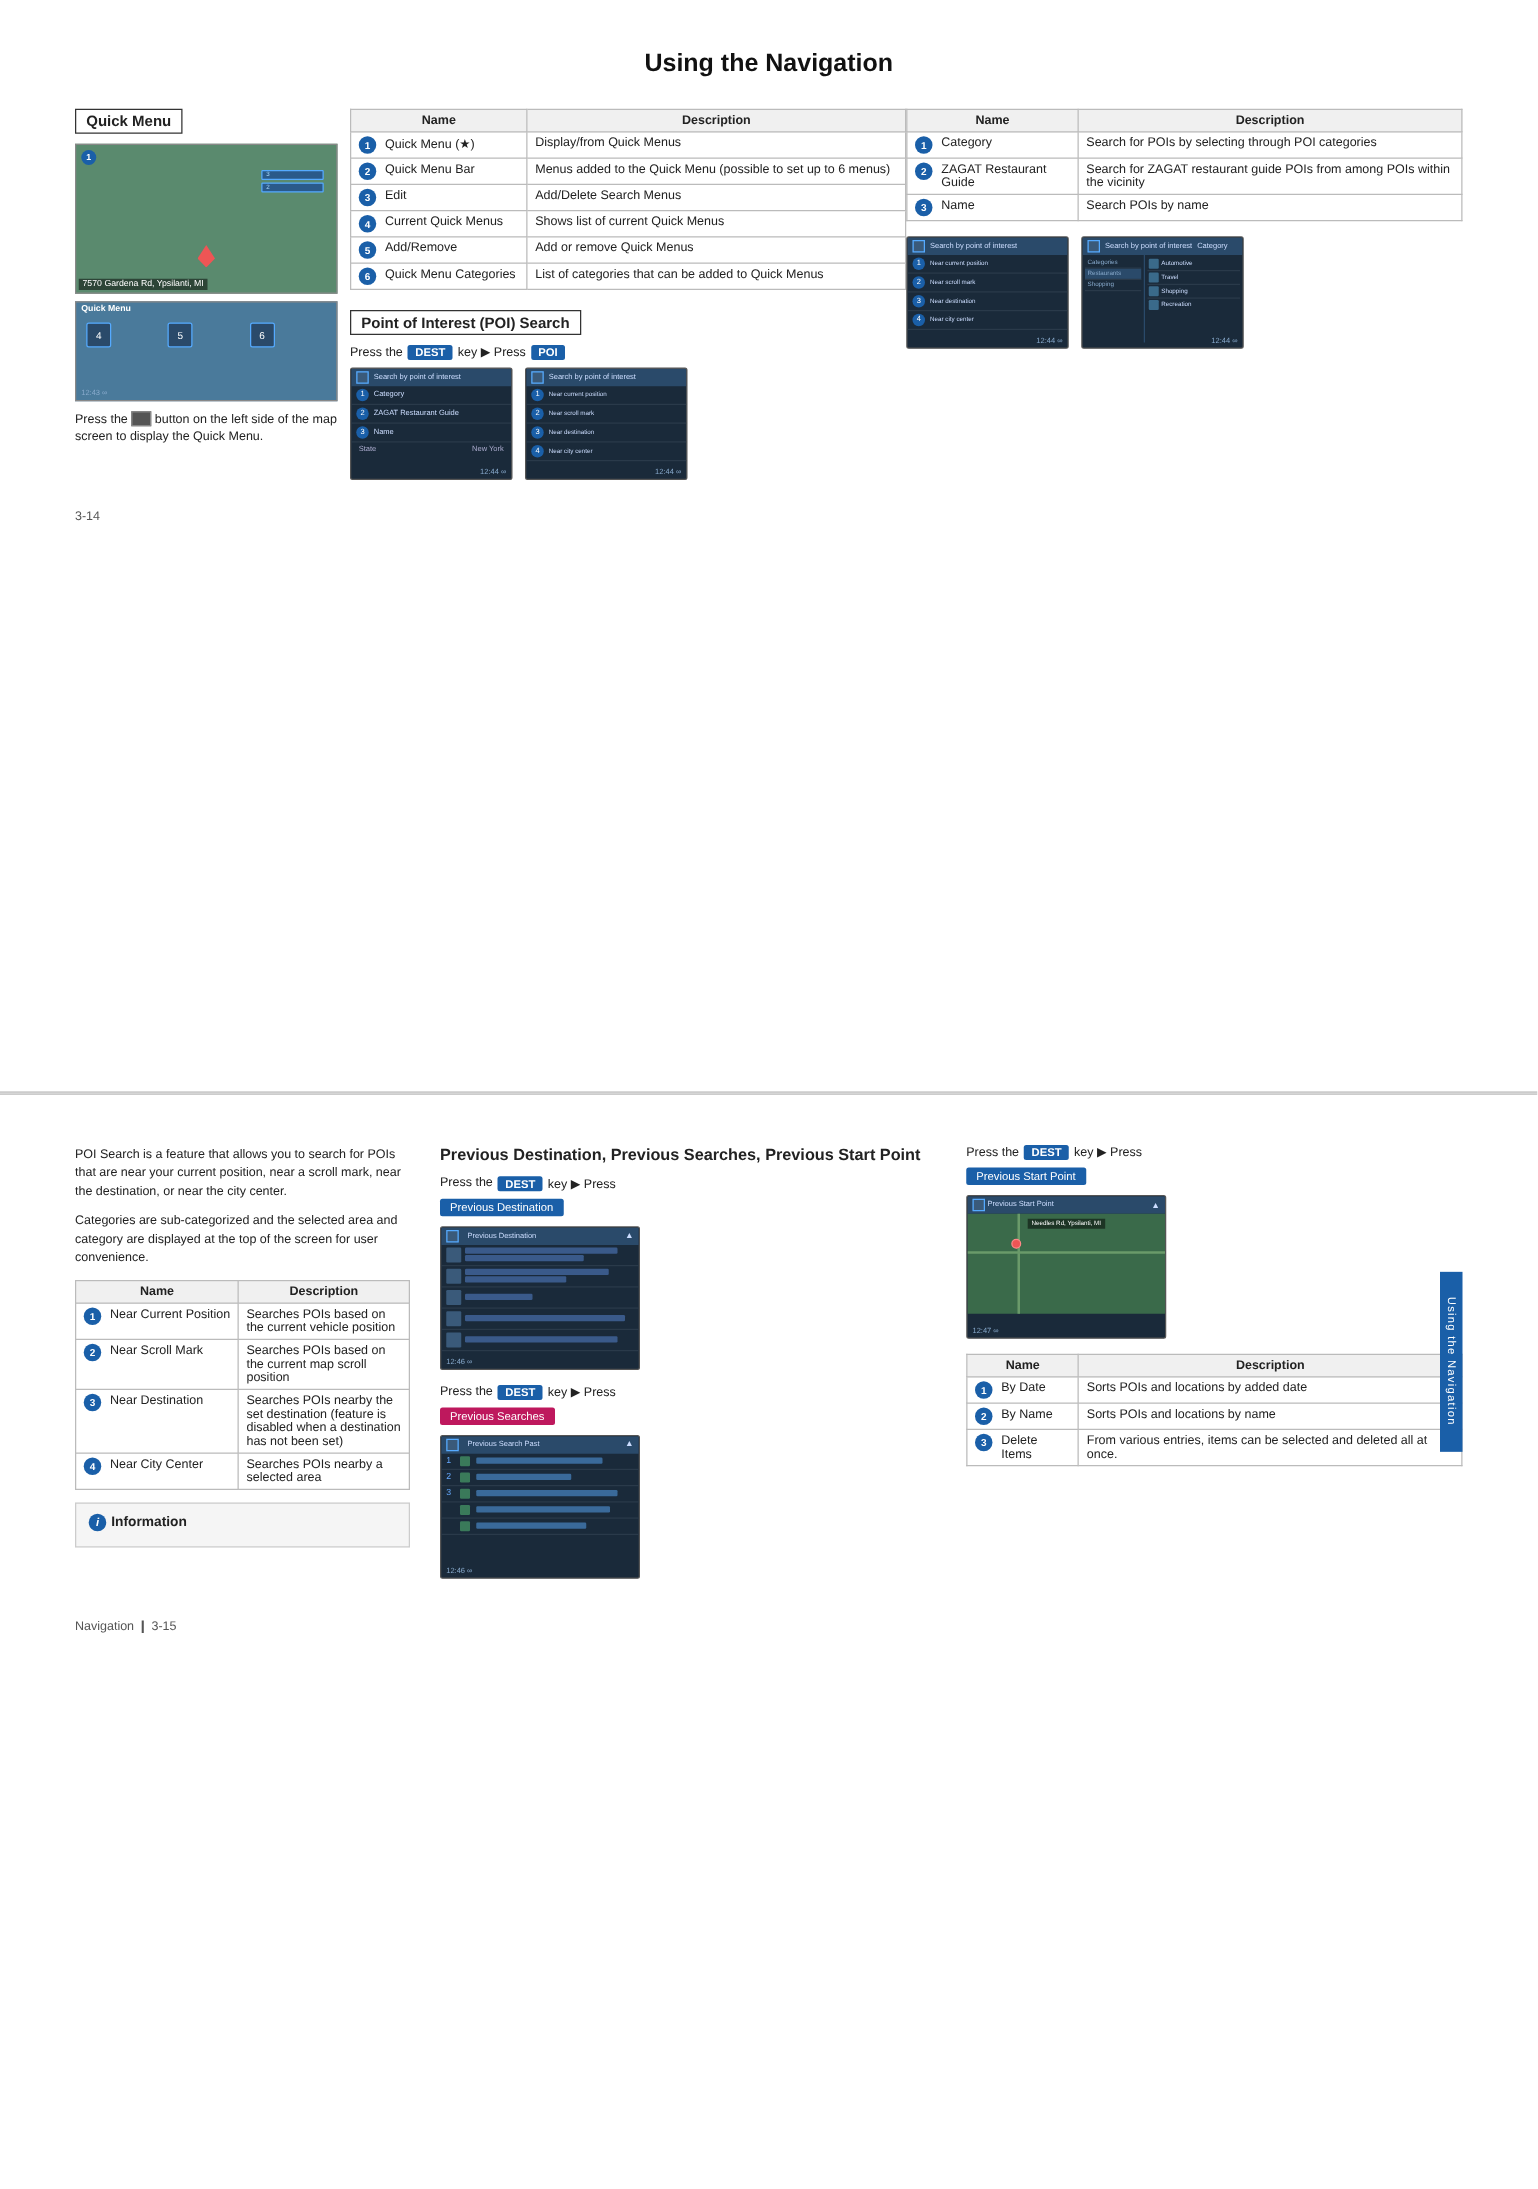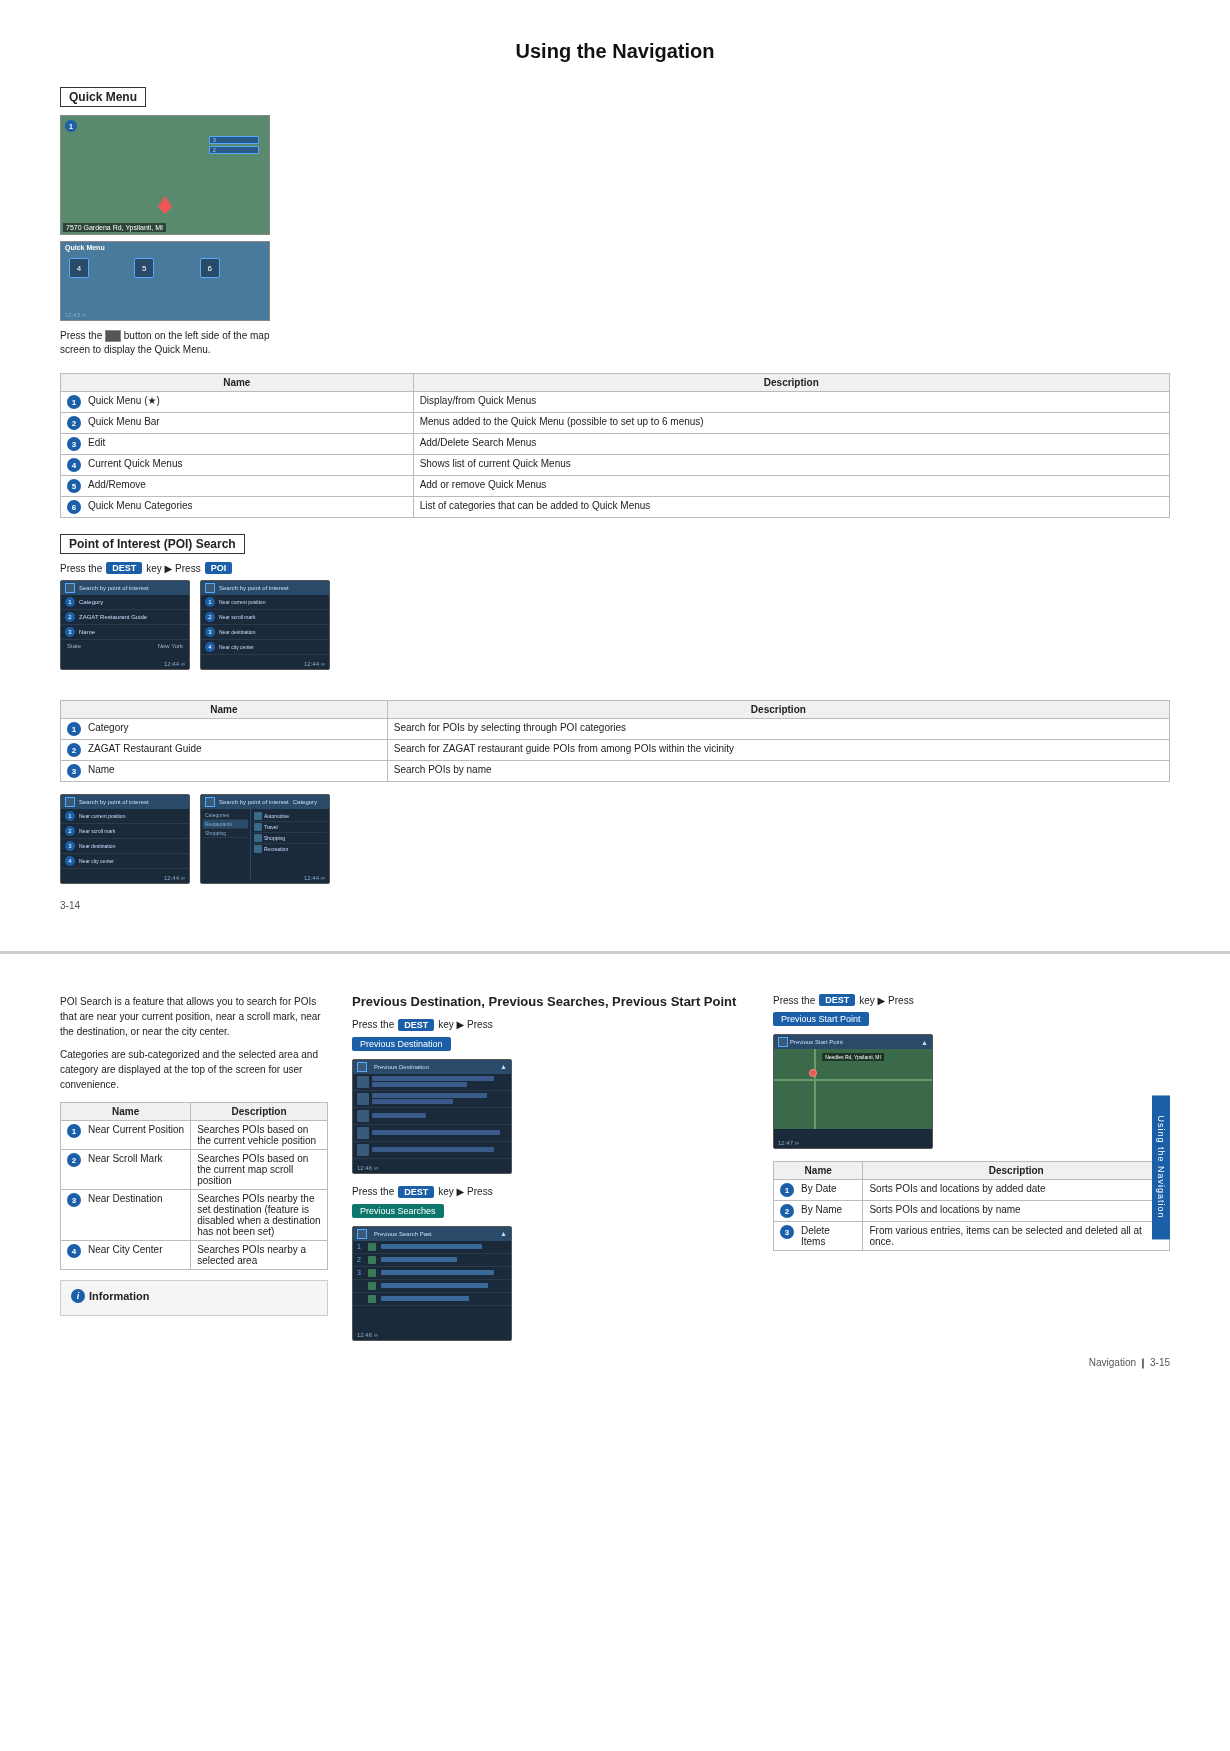--- a/index.html
+++ b/index.html
@@ -33,22 +33,20 @@
       font-weight: bold;
       border: 1px solid #333;
       display: inline-block;
       padding: 2px 8px;
       margin-bottom: 8px;
       background: #fff;
     }
 
     .three-col {
       display: flex;
-      gap: 16px;
-      flex-direction: column;
     }
 
     .left-col { width: 220px; flex-shrink: 0; }
     .mid-col { flex: 1; }
     .right-col { flex: 1; }
 
     
     .map-mockup {
       width: 210px;
       height: 120px;
@@ -649,21 +647,21 @@
         </div>
         <div style="position:absolute;bottom:2px;left:4px;font-size:6px;color:#88aacc;">12:46 ∞</div>
       </div>
 
       <div class="press-instruction">
         <span>Press the</span>
         <span class="key-label dest">DEST</span>
         <span>key ▶ Press</span>
       </div>
       <div style="margin-bottom:8px;">
-        <span style="background:#0f766e;color:#fff;font-size:9px;padding:2px 8px;border-radius:2px;display:inline-block;">Previous Searches</span>
+        <span style="background:#be185d;color:#fff;font-size:9px;padding:2px 8px;border-radius:2px;display:inline-block;">Previous Searches</span>
       </div>
 
       <div class="dest-screen" style="width:160px;height:115px;">
         <div class="dest-screen-header">
           <div style="width:10px;height:10px;background:#3a5a7a;border:1px solid #5af;margin-right:3px;"></div>
           <span style="font-size:6px;">Previous Search Past</span>
           <div style="margin-left:auto;font-size:7px;">▲</div>
         </div>
         <div class="dest-screen-row">
           <span style="font-size:7px;color:#6af;min-width:8px;">1</span>
@@ -762,14 +760,14 @@
           </tr>
         </tbody>
       </table>
 
       <div class="sidebar-tab">
         <span>Using the Navigation</span>
       </div>
     </div>
   </div>
 
-  <div style="text-align:right;margin-top:16px;font-size:10px;color:#555;">Navigation ❙ 3-15</div>
+  <div style="margin-top:32px;font-size:10px;color:#555;">Navigation ❙ 3-15</div>
 </div>
 
 </body></html>

